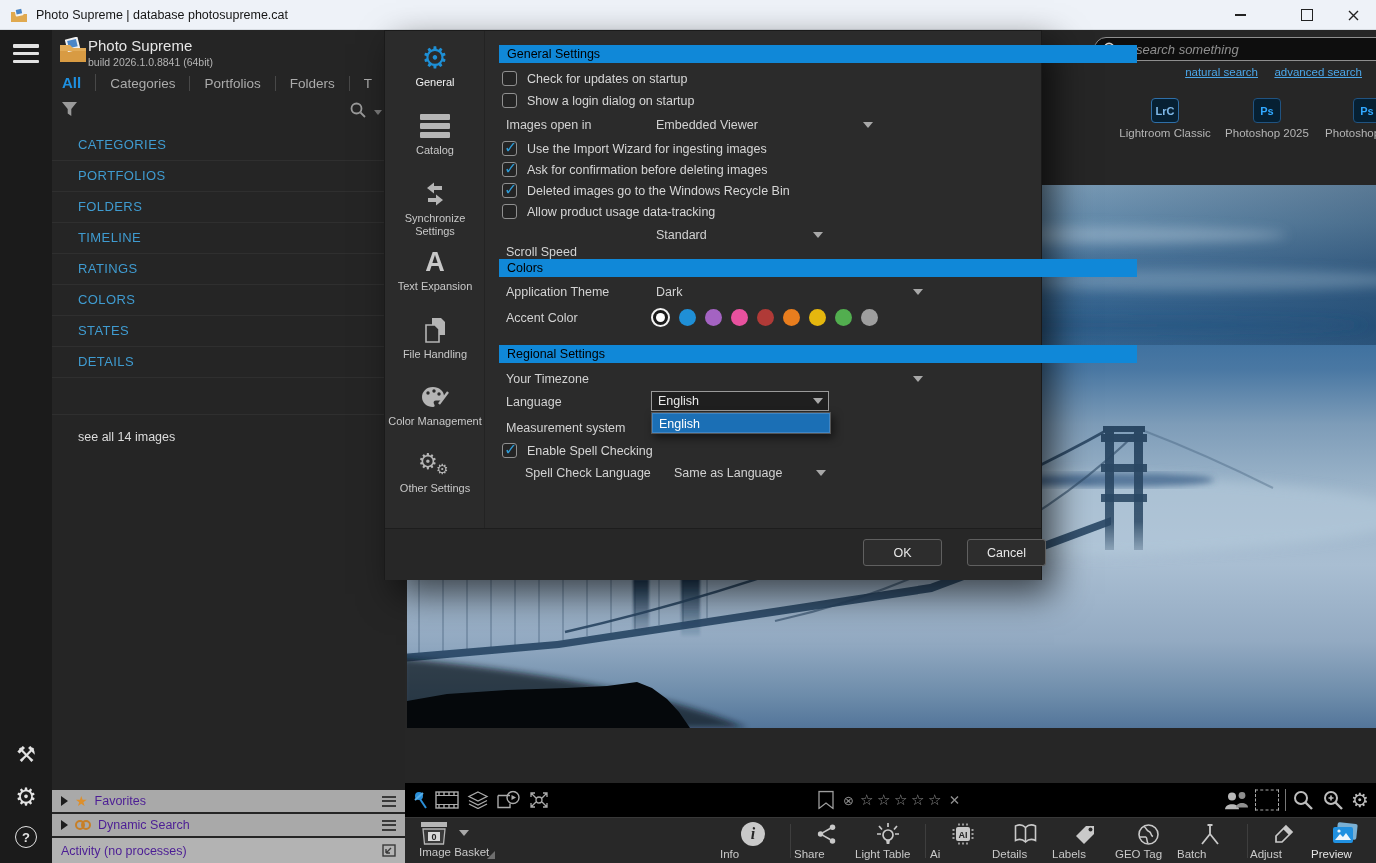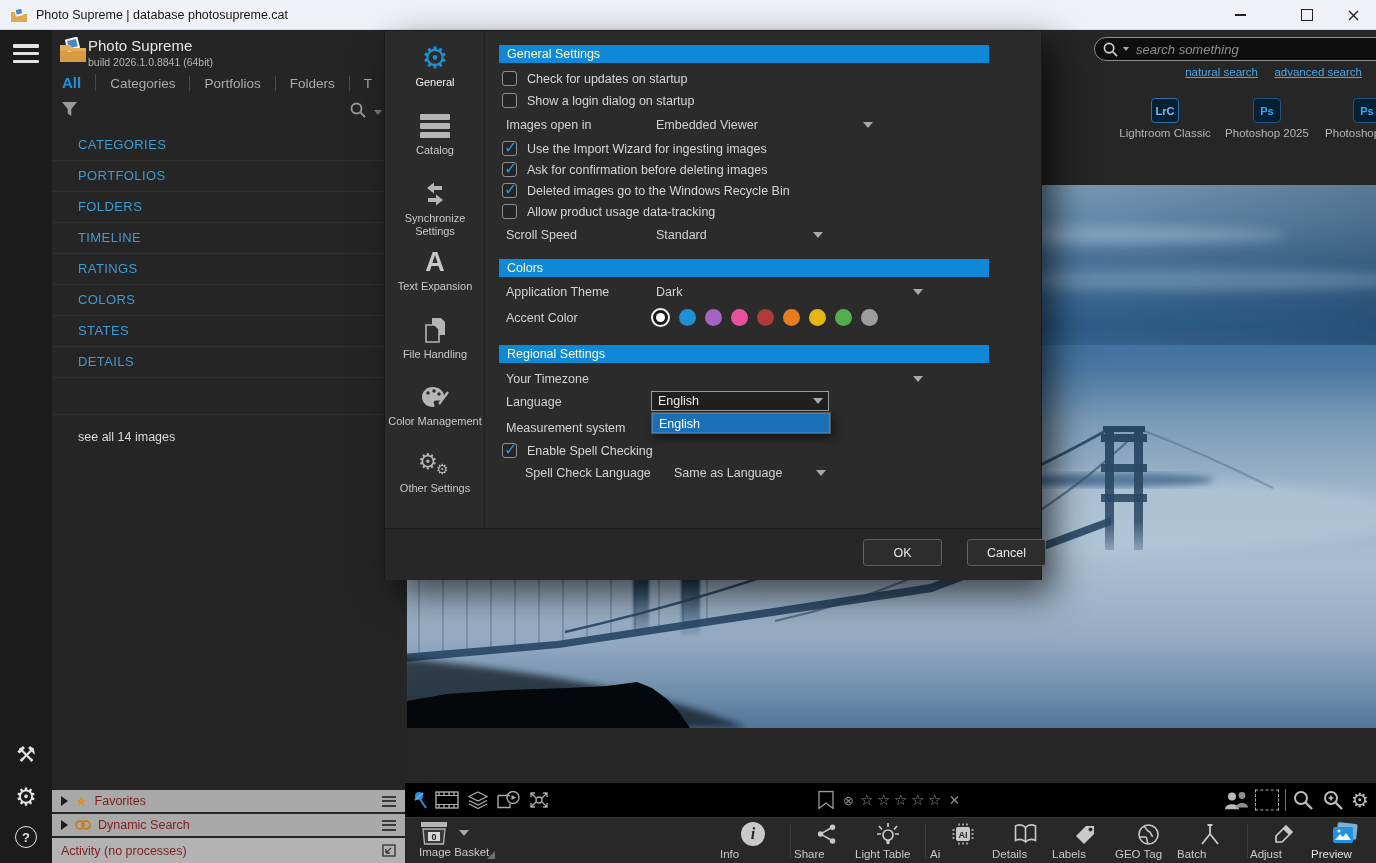--- a/index.html
+++ b/index.html
@@ -32,21 +32,21 @@
   .tabs{position:absolute;left:10px;top:44px;display:flex;align-items:baseline}
   .tab{font-size:13.5px;color:#ababab;padding:0 14px;border-right:1px solid #484848;white-space:nowrap}
   .tab:first-child{padding-left:0}
   .tab:last-child{border-right:none}
   .tab.active{color:#1e90e0;font-weight:bold;font-size:15px}
   .navlist{position:absolute;left:0;top:100px;width:353px}
   .navitem{height:30px;line-height:30px;border-bottom:1px solid #2f2f2f;color:#3f9bd0;
            font-size:13px;padding-left:26px;letter-spacing:.4px}
   .seeall{position:absolute;left:26px;top:400px;font-size:12.5px;color:#dcdcdc}
   .ldiv{position:absolute;left:0;top:384px;width:353px;border-top:1px solid #2f2f2f}
-  .fbar{position:absolute;left:0;width:353px;height:22px;background:#a9a9a9;color:#7f1d1d;
+  .fbar{position:absolute;left:0;width:353px;height:22px;background:#a9a9a9;color:#4c1d95;
         font-size:12.5px;display:flex;align-items:center;padding:0 9px;box-sizing:border-box;gap:7px}
   .tri-r{width:0;height:0;border-top:5px solid transparent;border-bottom:5px solid transparent;border-left:7px solid #1d1d1d}
   .star-org::before{content:"★";color:#dd8f2b;font-size:14px}
   .menuic{margin-left:auto;width:14px}
   .menuic div{height:2px;background:#3a3a3a;margin:2.5px 0}
 
   
   .main{position:absolute;left:405px;top:30px;width:971px;height:833px;background:#262626}
   .searcharea{position:absolute;right:0;top:0;width:292px;height:155px}
   .pill{position:absolute;left:10px;top:7px;width:308px;height:24px;border:1px solid #8f8f8f;
@@ -88,21 +88,21 @@
   .dnav.active{color:#f2f2f2}
   .dnav.active .ic{color:#1e8fd5}
   .gearbig::before{content:"⚙";font-size:30px}
   .gearsm2{position:relative;width:34px;height:30px}
   .gearsm2 i::before{content:"⚙";font-style:normal;position:absolute;color:inherit}
   .gearsm2 i:first-child::before{font-size:22px;left:0;top:0}
   .gearsm2 i:last-child::before{font-size:14px;left:18px;top:12px}
   .catbars div{width:30px;height:6px;background:#b5b5b5;margin:3px auto;border-radius:1px}
   .bigA::before{content:"A";font-size:27px;font-weight:bold;color:#c8c8c8}
   .dlg-body{position:absolute;left:100px;top:0;width:558px;height:497px}
-  .secbar{position:absolute;left:14px;width:490px;height:18px;background:#1088d8;color:#fef9c3;
+  .secbar{position:absolute;left:14px;width:638px;height:18px;background:#1088d8;color:#000000;
           font-size:12.5px;line-height:18px;padding-left:8px;box-sizing:border-box}
   .cbrow{position:absolute;display:flex;align-items:center;gap:10px;font-size:12.5px;color:#d6d6d6}
   .cb{width:15px;height:15px;border:1px solid #8f8f8f;border-radius:3px;background:#242424;position:relative;flex:none;box-sizing:border-box}
   .cb.checked::after{content:"✓";position:absolute;left:1px;top:-4px;font-size:16px;font-weight:bold;color:#2e9bd6}
   .frow{position:absolute;font-size:12.5px;color:#d2d2d2}
   .dd-arrow{position:absolute;width:0;height:0;border-left:5px solid transparent;border-right:5px solid transparent;border-top:6px solid #a8a8a8}
   .swatch{width:17px;height:17px;border-radius:50%;display:inline-block;flex:none}
   .swring{width:19px;height:19px;border-radius:50%;border:2px solid #f2f2f2;background:#1a1a1a;display:flex;
           align-items:center;justify-content:center;flex:none;box-sizing:border-box}
   .swring i{width:9px;height:9px;border-radius:50%;background:#fff}
@@ -610,21 +610,21 @@
     </div>
     <div class="cbrow" style="left:17px;top:152px">
       <span class="cb checked"></span>
       <span>Deleted images go to the Windows Recycle Bin</span>
     </div>
     <div class="cbrow" style="left:17px;top:173px">
       <span class="cb"></span>
       <span>Allow product usage data-tracking</span>
     </div>
 
-    <div class="frow" style="left:21px;top:197px">Scroll Speed</div>
+    <div class="frow" style="left:21px;top:214px">Scroll Speed</div>
     <div class="frow" style="left:171px;top:197px">Standard</div>
     <span class="dd-arrow" style="left:328px;top:201px"></span>
 
     <div class="secbar" style="top:228px">Colors</div>
 
     <div class="frow" style="left:21px;top:254px">Application Theme</div>
     <div class="frow" style="left:171px;top:254px">Dark</div>
     <span class="dd-arrow" style="left:428px;top:258px"></span>
 
     <div class="frow" style="left:21px;top:280px">Accent Color</div>

